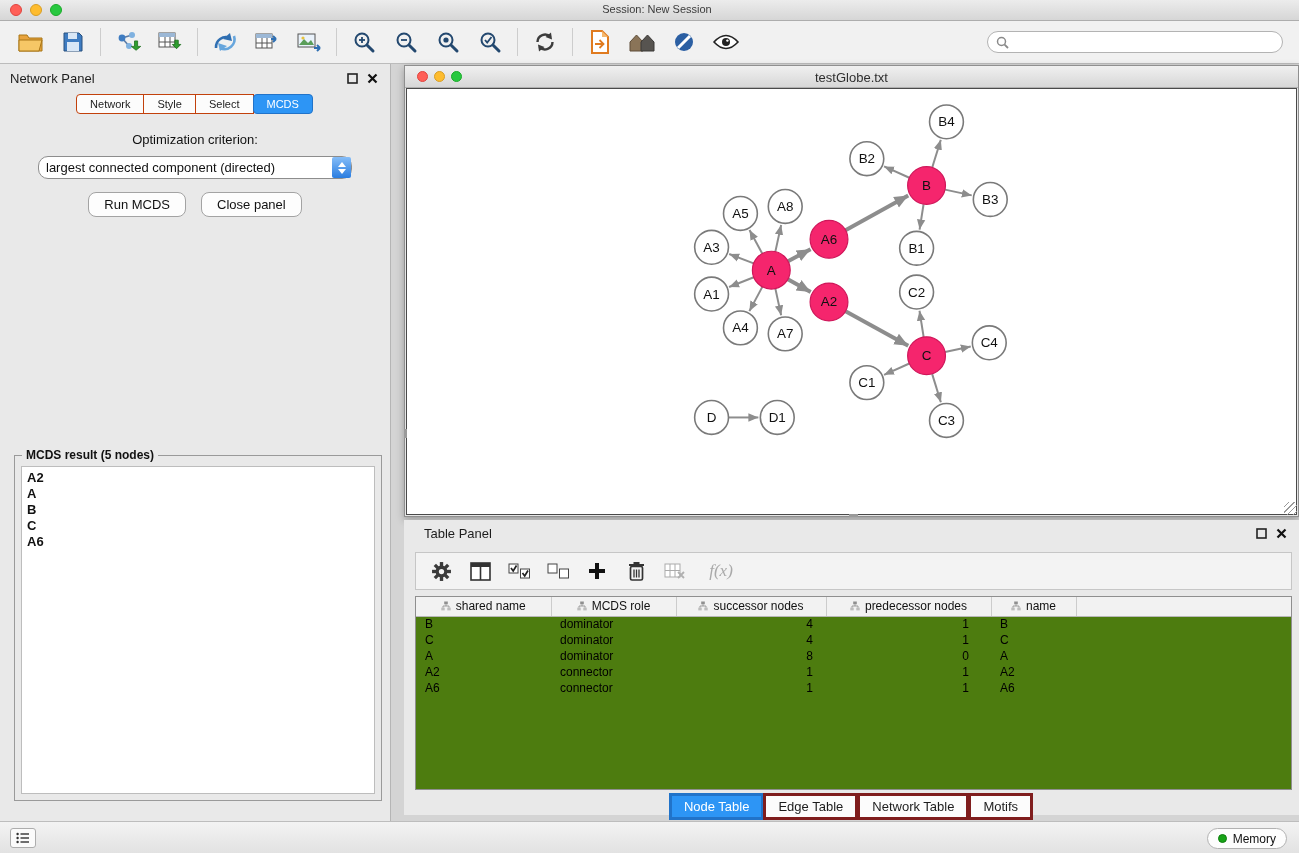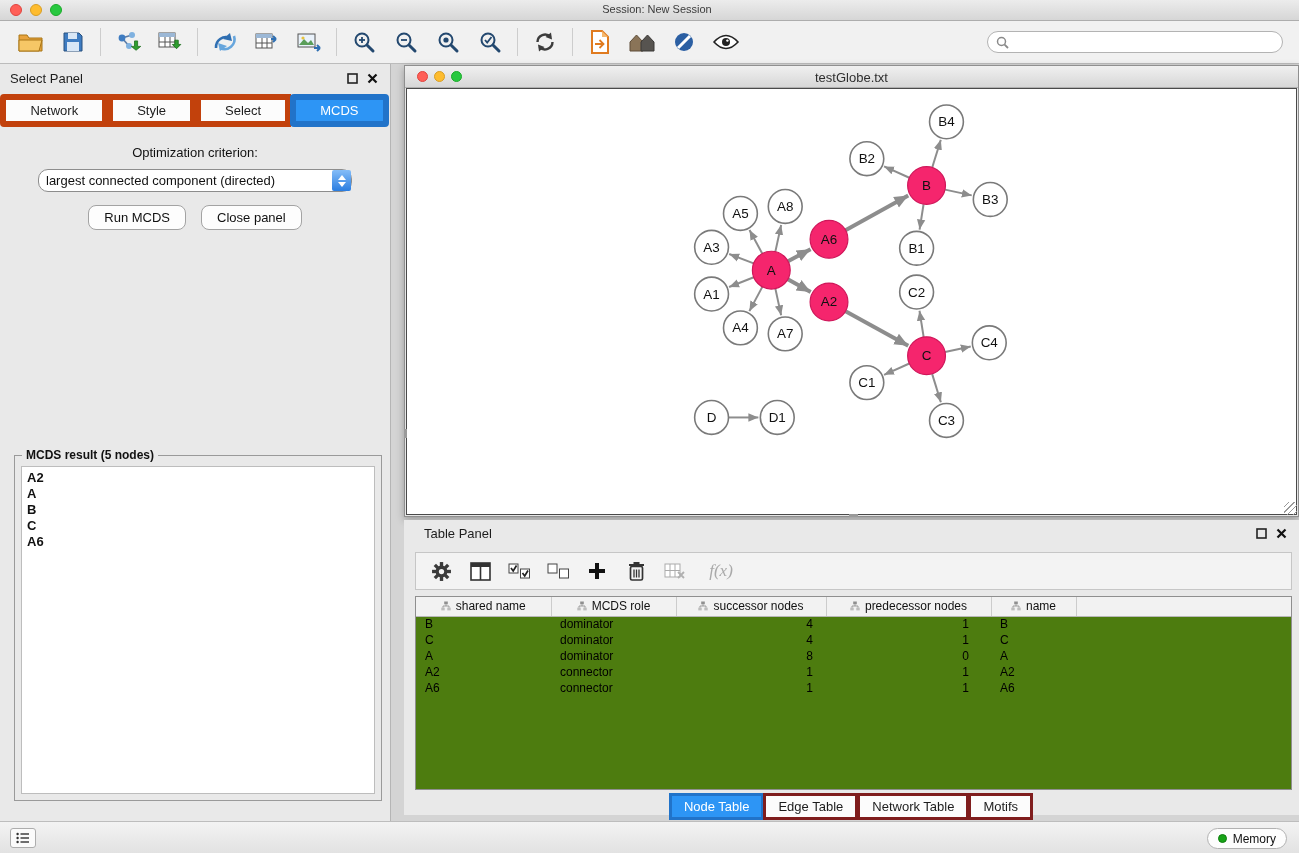--- a/index.html
+++ b/index.html
@@ -26,21 +26,21 @@
     background:#fff;display:flex;align-items:center;padding:0 8px;gap:5px;}
   .search input{border:none;outline:none;flex:1;font-size:12px;background:transparent;color:#333;}
 
   
   .control-panel{position:absolute;left:0;top:64px;width:391px;height:757px;background:#e9e9e9;
     border-right:1px solid #b5b5b5;}
   .panel-header{height:28px;display:flex;align-items:center;padding:0 10px;font-size:13px;color:#1d1d1d;}
   .panel-header .spacer{flex:1}
   .wbtn{width:16px;height:16px;display:flex;align-items:center;justify-content:center;margin-left:4px;}
   .ctabs{display:flex;justify-content:center;margin-top:2px;}
-  .ctab{font-size:13px;padding:3px 24px;border:6px solid #c2410c;background:#fcfcfc;color:#1d1d1d;margin-left:-1px;}
+  .ctab{font-size:11px;padding:3px 13px;border:1px solid #c2410c;background:#fcfcfc;color:#1d1d1d;margin-left:-1px;}
   .ctab:first-child{border-radius:4px 0 0 4px;}
   .ctab:last-child{border-radius:0 4px 4px 0;}
   .ctab.active{background:var(--accent,#2d95f5);border-color:#2173c9;color:#fff;border-radius:4px;}
   .opt-label{margin-top:18px;text-align:center;font-size:13px;color:#111;}
   .dropdown{margin:9px auto 0;width:314px;height:23px;border:1px solid #8d8d8d;border-radius:10px;
     background:#fff;display:flex;align-items:center;}
   .dropdown .val{flex:1;font-size:13px;color:#111;padding-left:7px;white-space:nowrap;overflow:hidden;}
   .dd-stepper{width:19px;height:21px;margin-right:0px;border-radius:2px;
     background:linear-gradient(#85bdf8,#2a7de0);display:flex;flex-direction:column;align-items:center;justify-content:center;gap:2px;}
   .dd-stepper .up{width:0;height:0;border-left:4px solid transparent;border-right:4px solid transparent;border-bottom:5px solid #fff;}
@@ -279,21 +279,21 @@
           <circle cx="5.5" cy="5.5" r="4" fill="none" stroke="#8a8a8a" stroke-width="1.5"></circle>
           <line x1="8.6" y1="8.6" x2="12" y2="12" stroke="#8a8a8a" stroke-width="1.8"></line>
         </svg>
       </span>
     <input value="" style="">
   </div>
 </div>
 
 <div class="control-panel">
   <div class="panel-header">
-    <span>Select Panel</span>
+    <span>Network Panel</span>
     <span class="spacer"></span>
     <span class="wbtn">
         <svg width="11" height="11" viewBox="0 0 11 11">
           <rect x="1" y="1" width="9" height="9" fill="none" stroke="#222" stroke-width="1.6"></rect>
         </svg>
       </span>
     <span class="wbtn">
         <svg width="11" height="11" viewBox="0 0 11 11">
           <path d="M1.5 1.5 L9.5 9.5 M9.5 1.5 L1.5 9.5" stroke="#111" stroke-width="2.2"></path>
         </svg>

